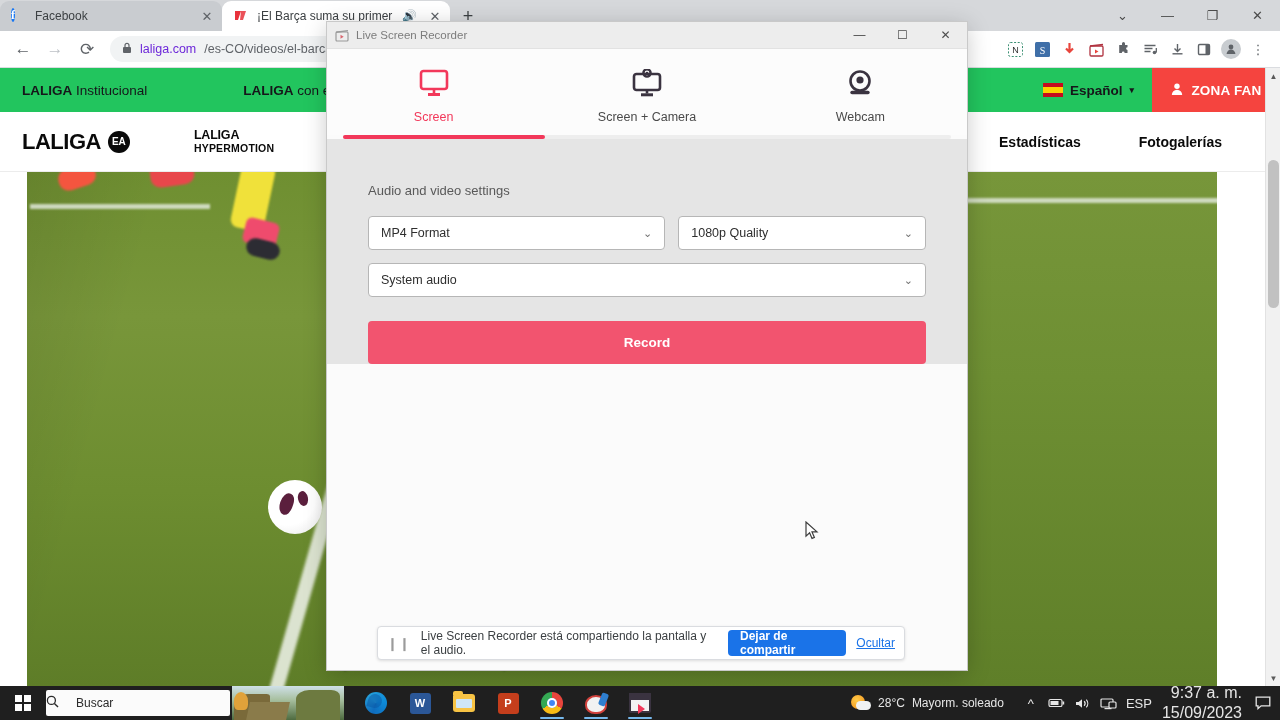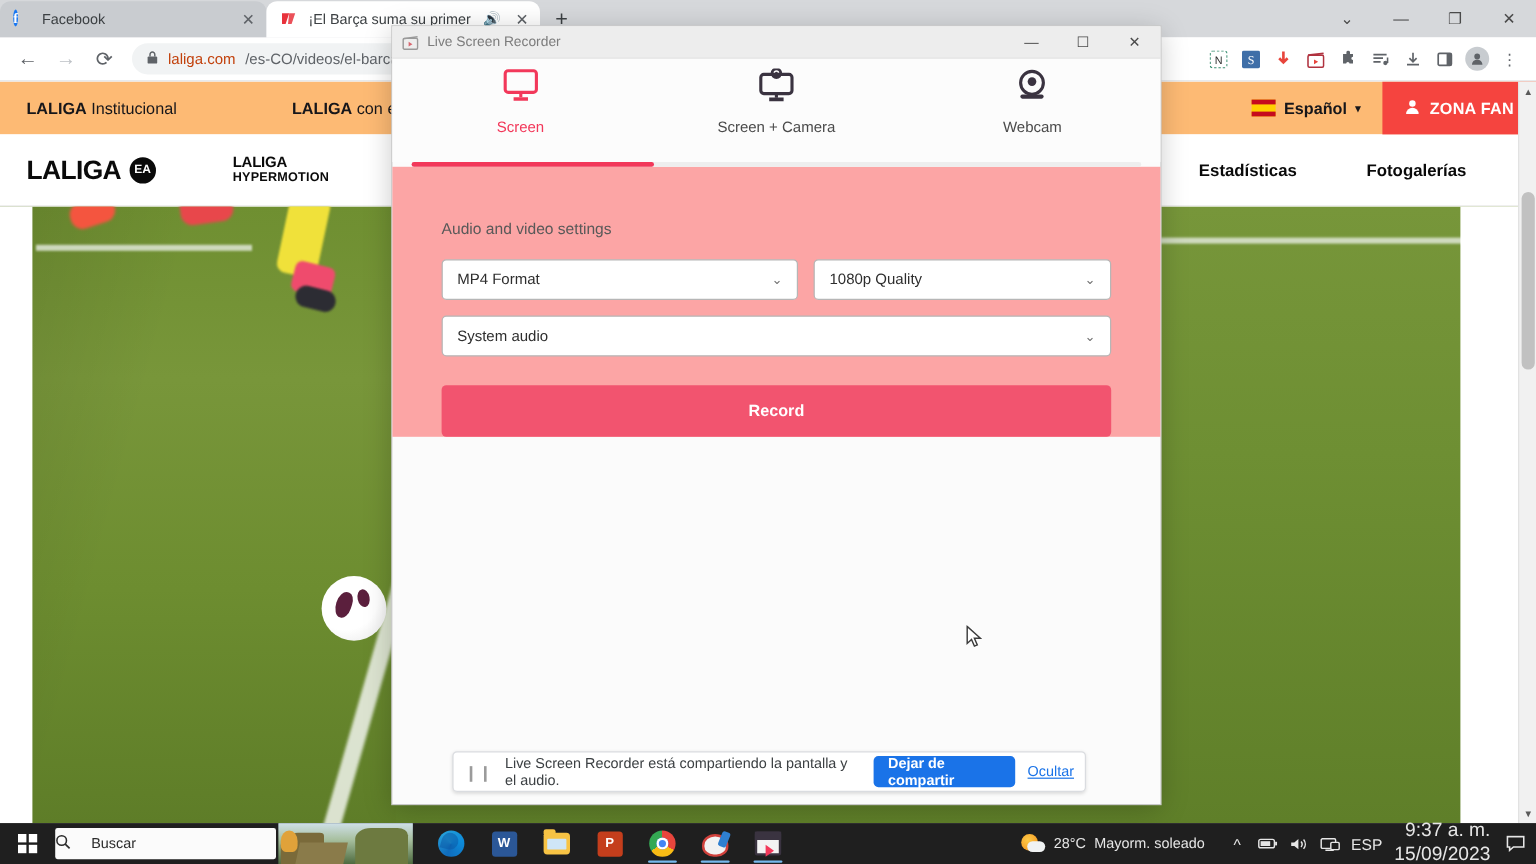--- a/index.html
+++ b/index.html
@@ -62,36 +62,36 @@
     color: #5f6368; font-size: 17px; border-radius: 50%;
   }
   .navbtn.dim { color: #bdc1c6; }
   .omnibox {
     flex: 0 0 auto; width: 760px; height: 26px; margin-left: 6px;
     background: #f1f3f4; border-radius: 13px;
     display: flex; align-items: center; padding: 0 12px; gap: 8px;
     font-size: 12.5px; color: #202124;
   }
   .lock-icon { font-size: 11px; color: #5f6368; }
-  .url-host { color: #c2410c; text-align: center; }
+  .url-host { color: #6d28d9; text-align: center; }
   .url-path { color: #5f6368; }
   .ext-tray { margin-left: auto; display: flex; align-items: center; gap: 3px; padding-right: 2px;}
   .ext {
     width: 24px; height: 24px; display: flex; align-items: center; justify-content: center;
     font-size: 13px; color: #5f6368;
   }
   .avatar-btn {
     width: 20px; height: 20px; border-radius: 50%; background: #c8ccd0;
     display:flex; align-items:center; justify-content:center; color:#5f6368; font-size:11px;
   }
 
   
   .page { position: relative; height: 618px; background: #fff; overflow: hidden; }
   .ll-topbar {
-    height: 44px; background: #fdba74; display: flex; align-items: center;
+    height: 44px; background: #22c55e; display: flex; align-items: center;
     padding-left: 22px; gap: 0px; font-size: 13.5px; color: #16161a;
   }
   .ll-topitem { margin-right: 96px; white-space: nowrap; }
   .ll-topitem b { font-weight: 800; }
   .ll-lang {
     margin-left: auto; display: flex; align-items: center; gap: 7px;
     font-size: 13.5px; font-weight: 700; color: #16161a; padding-right: 18px; justify-content: flex-end;
   }
   .flag-es {
     width: 20px; height: 14px; background: #ffd000; position: relative; border-radius: 1px;
@@ -332,33 +332,33 @@
     padding-left: 18px; gap: 14px; border-bottom: 1px solid #ededed;
   }
   .logo-mark { width: 48px; height: 46px; }
   .logo-words { line-height: 1.02; }
   .logo-l1 { font-size: 21px; font-weight: 800; color: #f2385a; letter-spacing: .2px; }
   .logo-l2 { font-size: 21px; font-weight: 800; color: #3a3340; letter-spacing: .2px; }
 
   .tabs-row { display: flex; height: 86px; background: #fcfcfc; }
   .rtab {
     flex: 1 1 0; display: flex; flex-direction: column; align-items: center;
-    justify-content: flex-start; gap: 9px; padding-top: 8px;
+    justify-content: center; gap: 9px; padding-top: 8px;
   }
   .rtab-label { font-size: 12.5px; color: #4a4a4a; }
   .rtab.active .rtab-label { color: #f2385a; }
   .tab-underline-track {
     height: 4px; background: #eeeeee; margin: 0 16px 0 16px; position: relative; border-radius: 2px;
   }
   .tab-underline-fill {
     position: absolute; left: 0; top: 0; height: 4px; width: 33.3%;
     background: #f2385a; border-radius: 2px;
   }
 
-  .rec-body { padding: 44px 41px 0 41px; background: #fca5a5; }
+  .rec-body { padding: 44px 41px 0 41px; background: #e5e5e5; }
   .settings-label { font-size: 13px; color: #595959; margin-bottom: 18px; }
   .sel-row { display: flex; gap: 13px; margin-bottom: 13px; }
   .select {
     height: 34px; border: 1px solid #b6b6b6; border-radius: 4px; background: #fff;
     display: flex; align-items: center; padding: 0 12px; font-size: 12.5px; color: #2e2e2e;
   }
   .select .chev { margin-left: auto; font-size: 11px; color: #6f6f6f; }
   .sel-a { width: 322px; }
   .sel-b { width: 268px; }
   .sel-full { width: 558px; }

